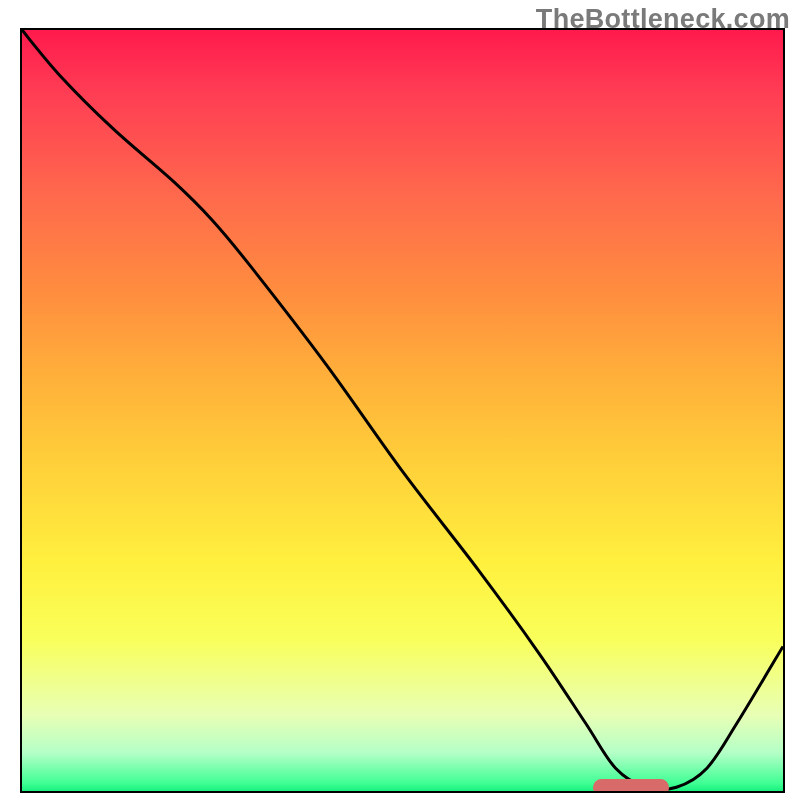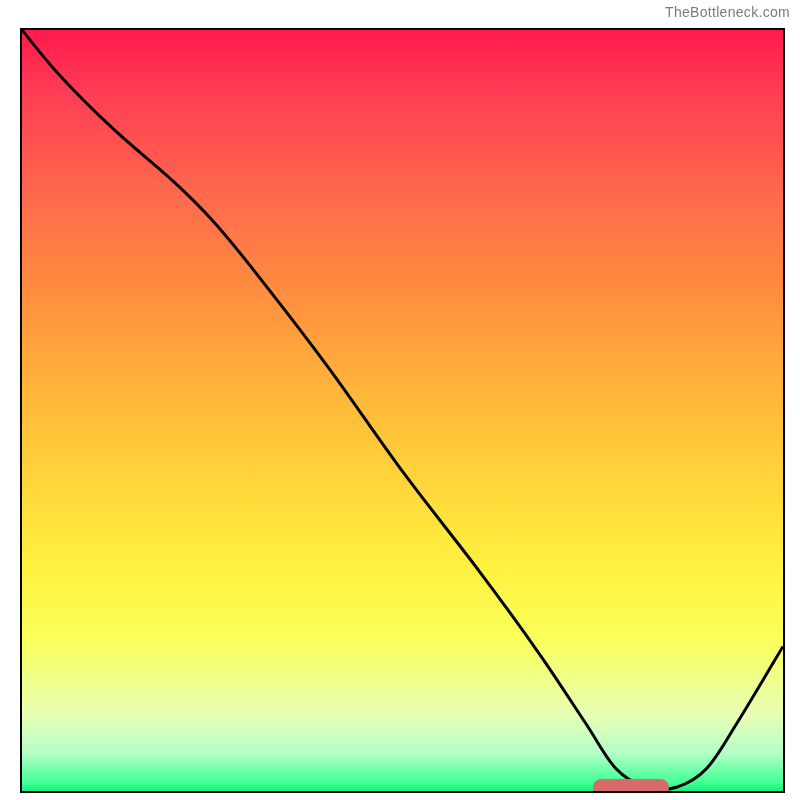--- a/index.html
+++ b/index.html
@@ -12,24 +12,24 @@
   }
   .root {
     position: relative;
     width: 800px;
     height: 800px;
   }
   .watermark {
     position: absolute;
     top: 4px;
     right: 10px;
-    font-size: 14px;
+    font-size: 27px;
     color: #7a7a7a;
     letter-spacing: 0.3px;
-    font-weight: 400;
+    font-weight: 700;
   }
   
   .plot {
     position: absolute;
     left: 20px;
     top: 28px;
     width: 765px;
     height: 765px;
     border: 2px solid #000000;
     box-sizing: border-box;

